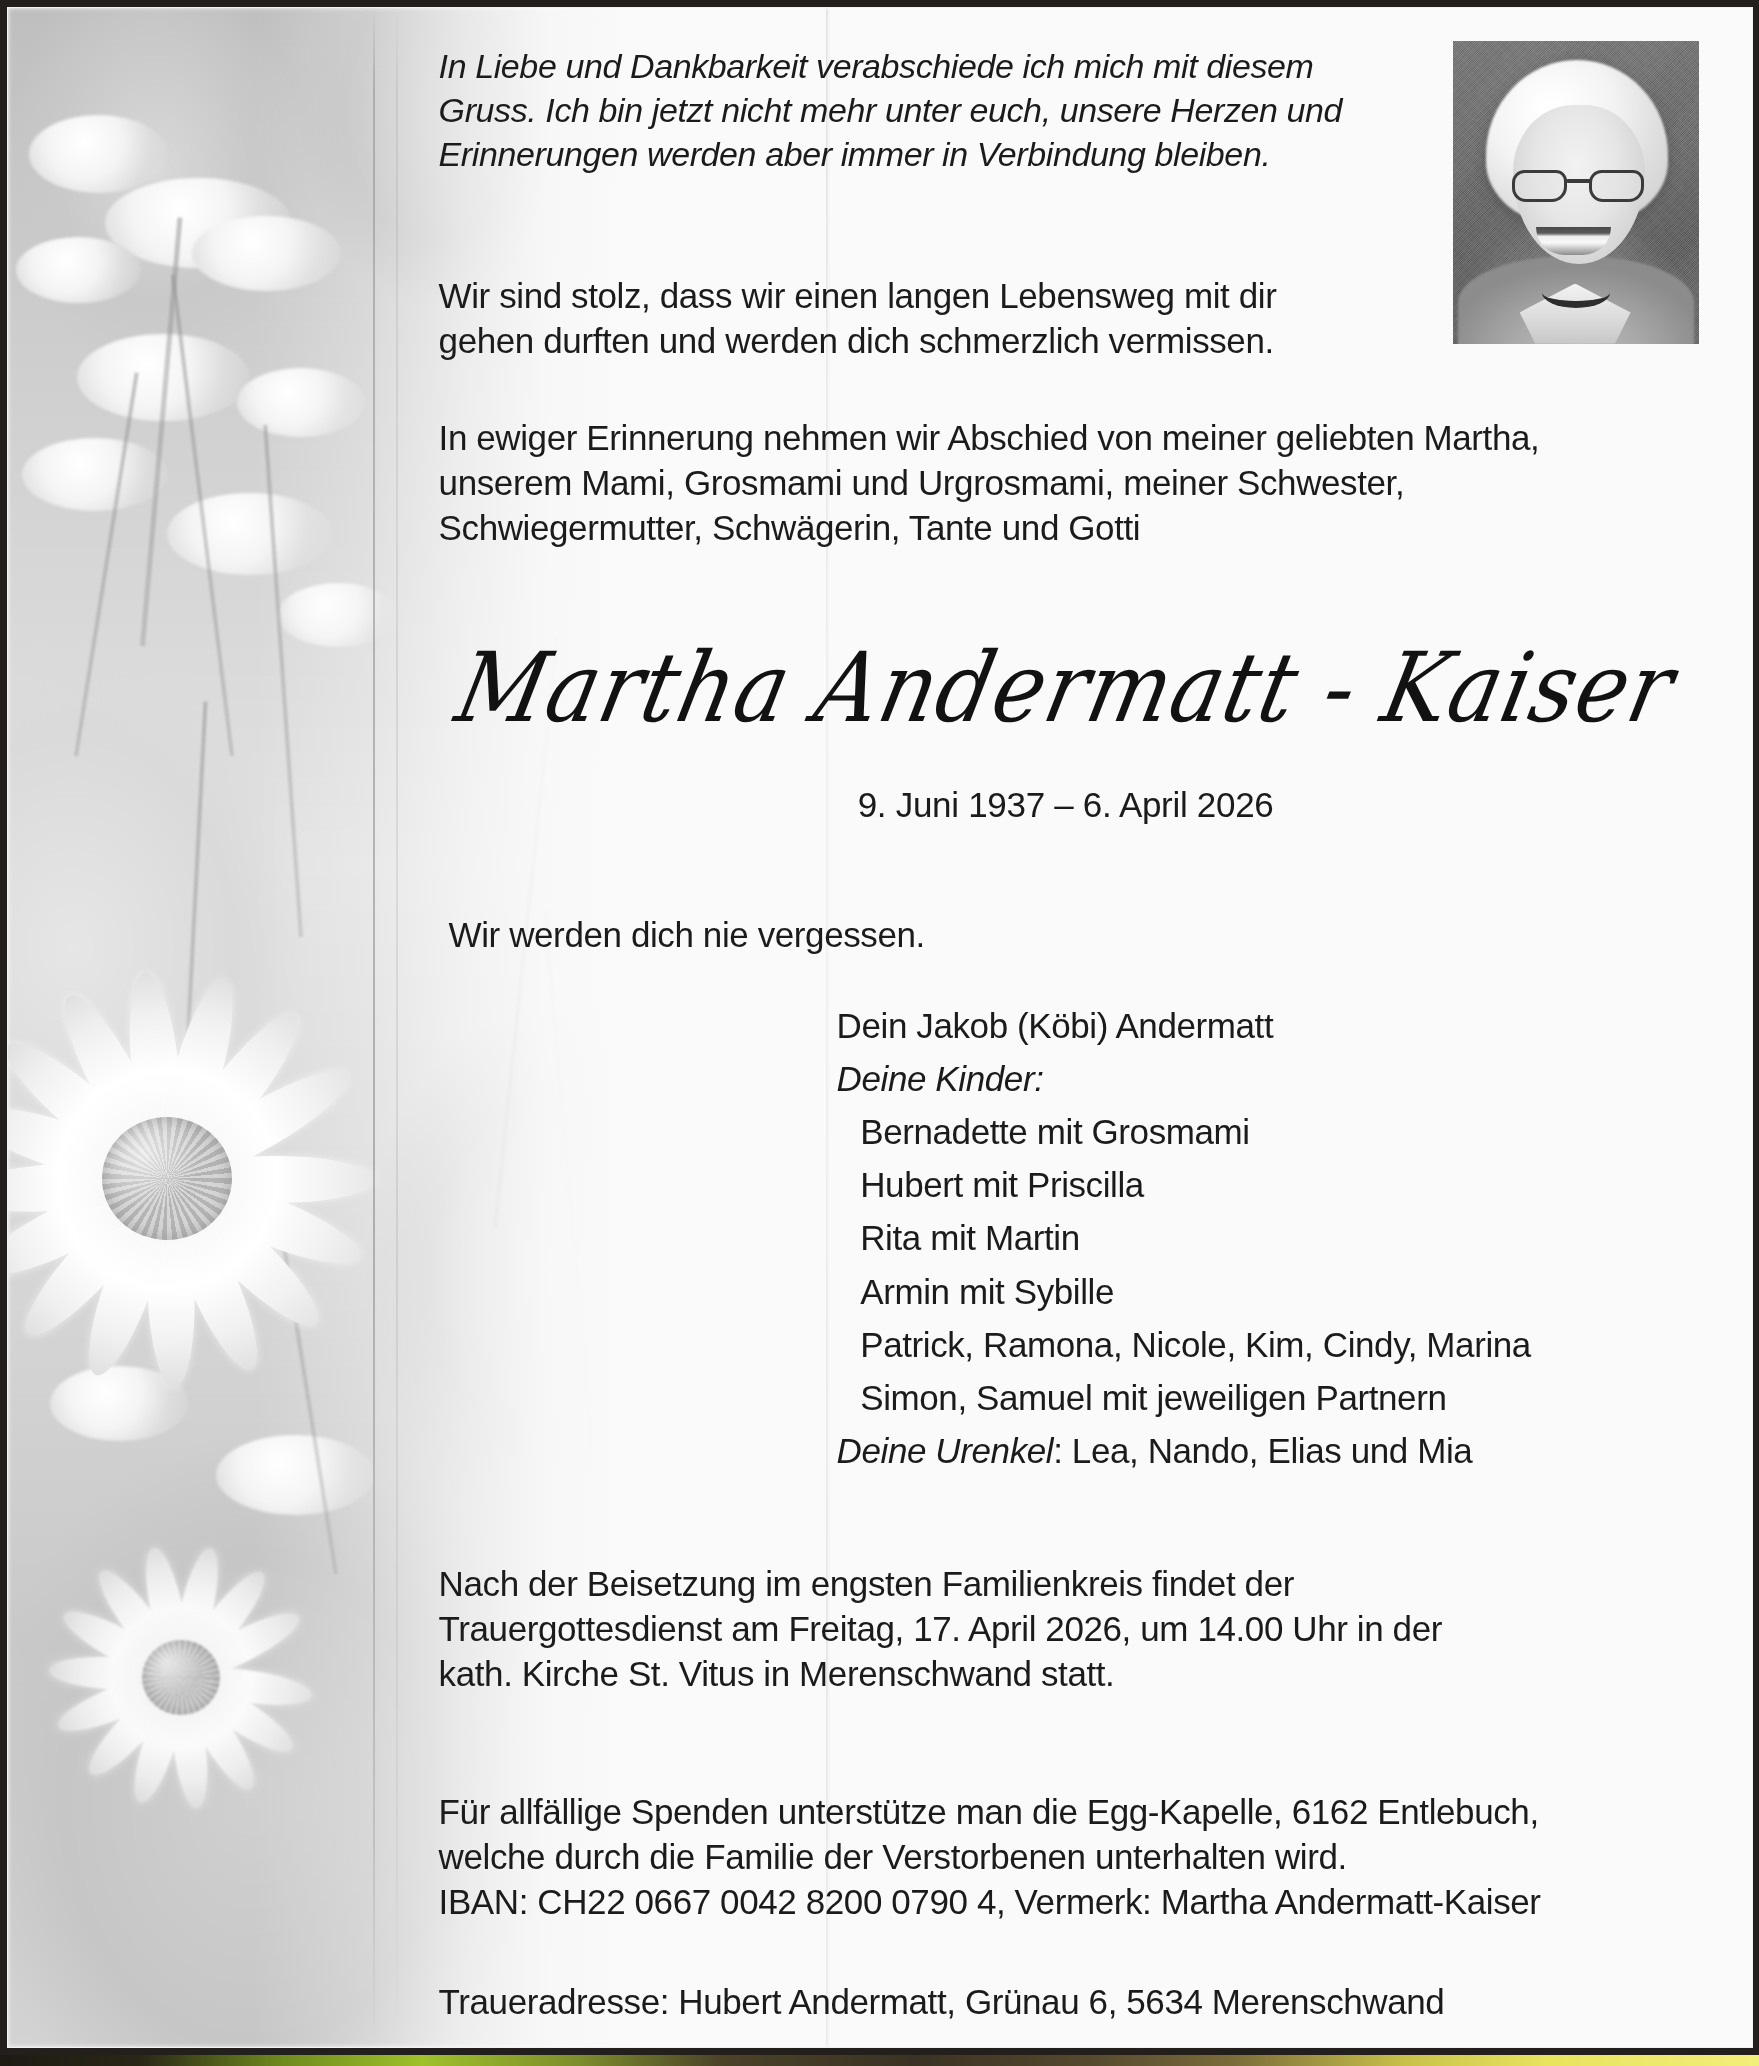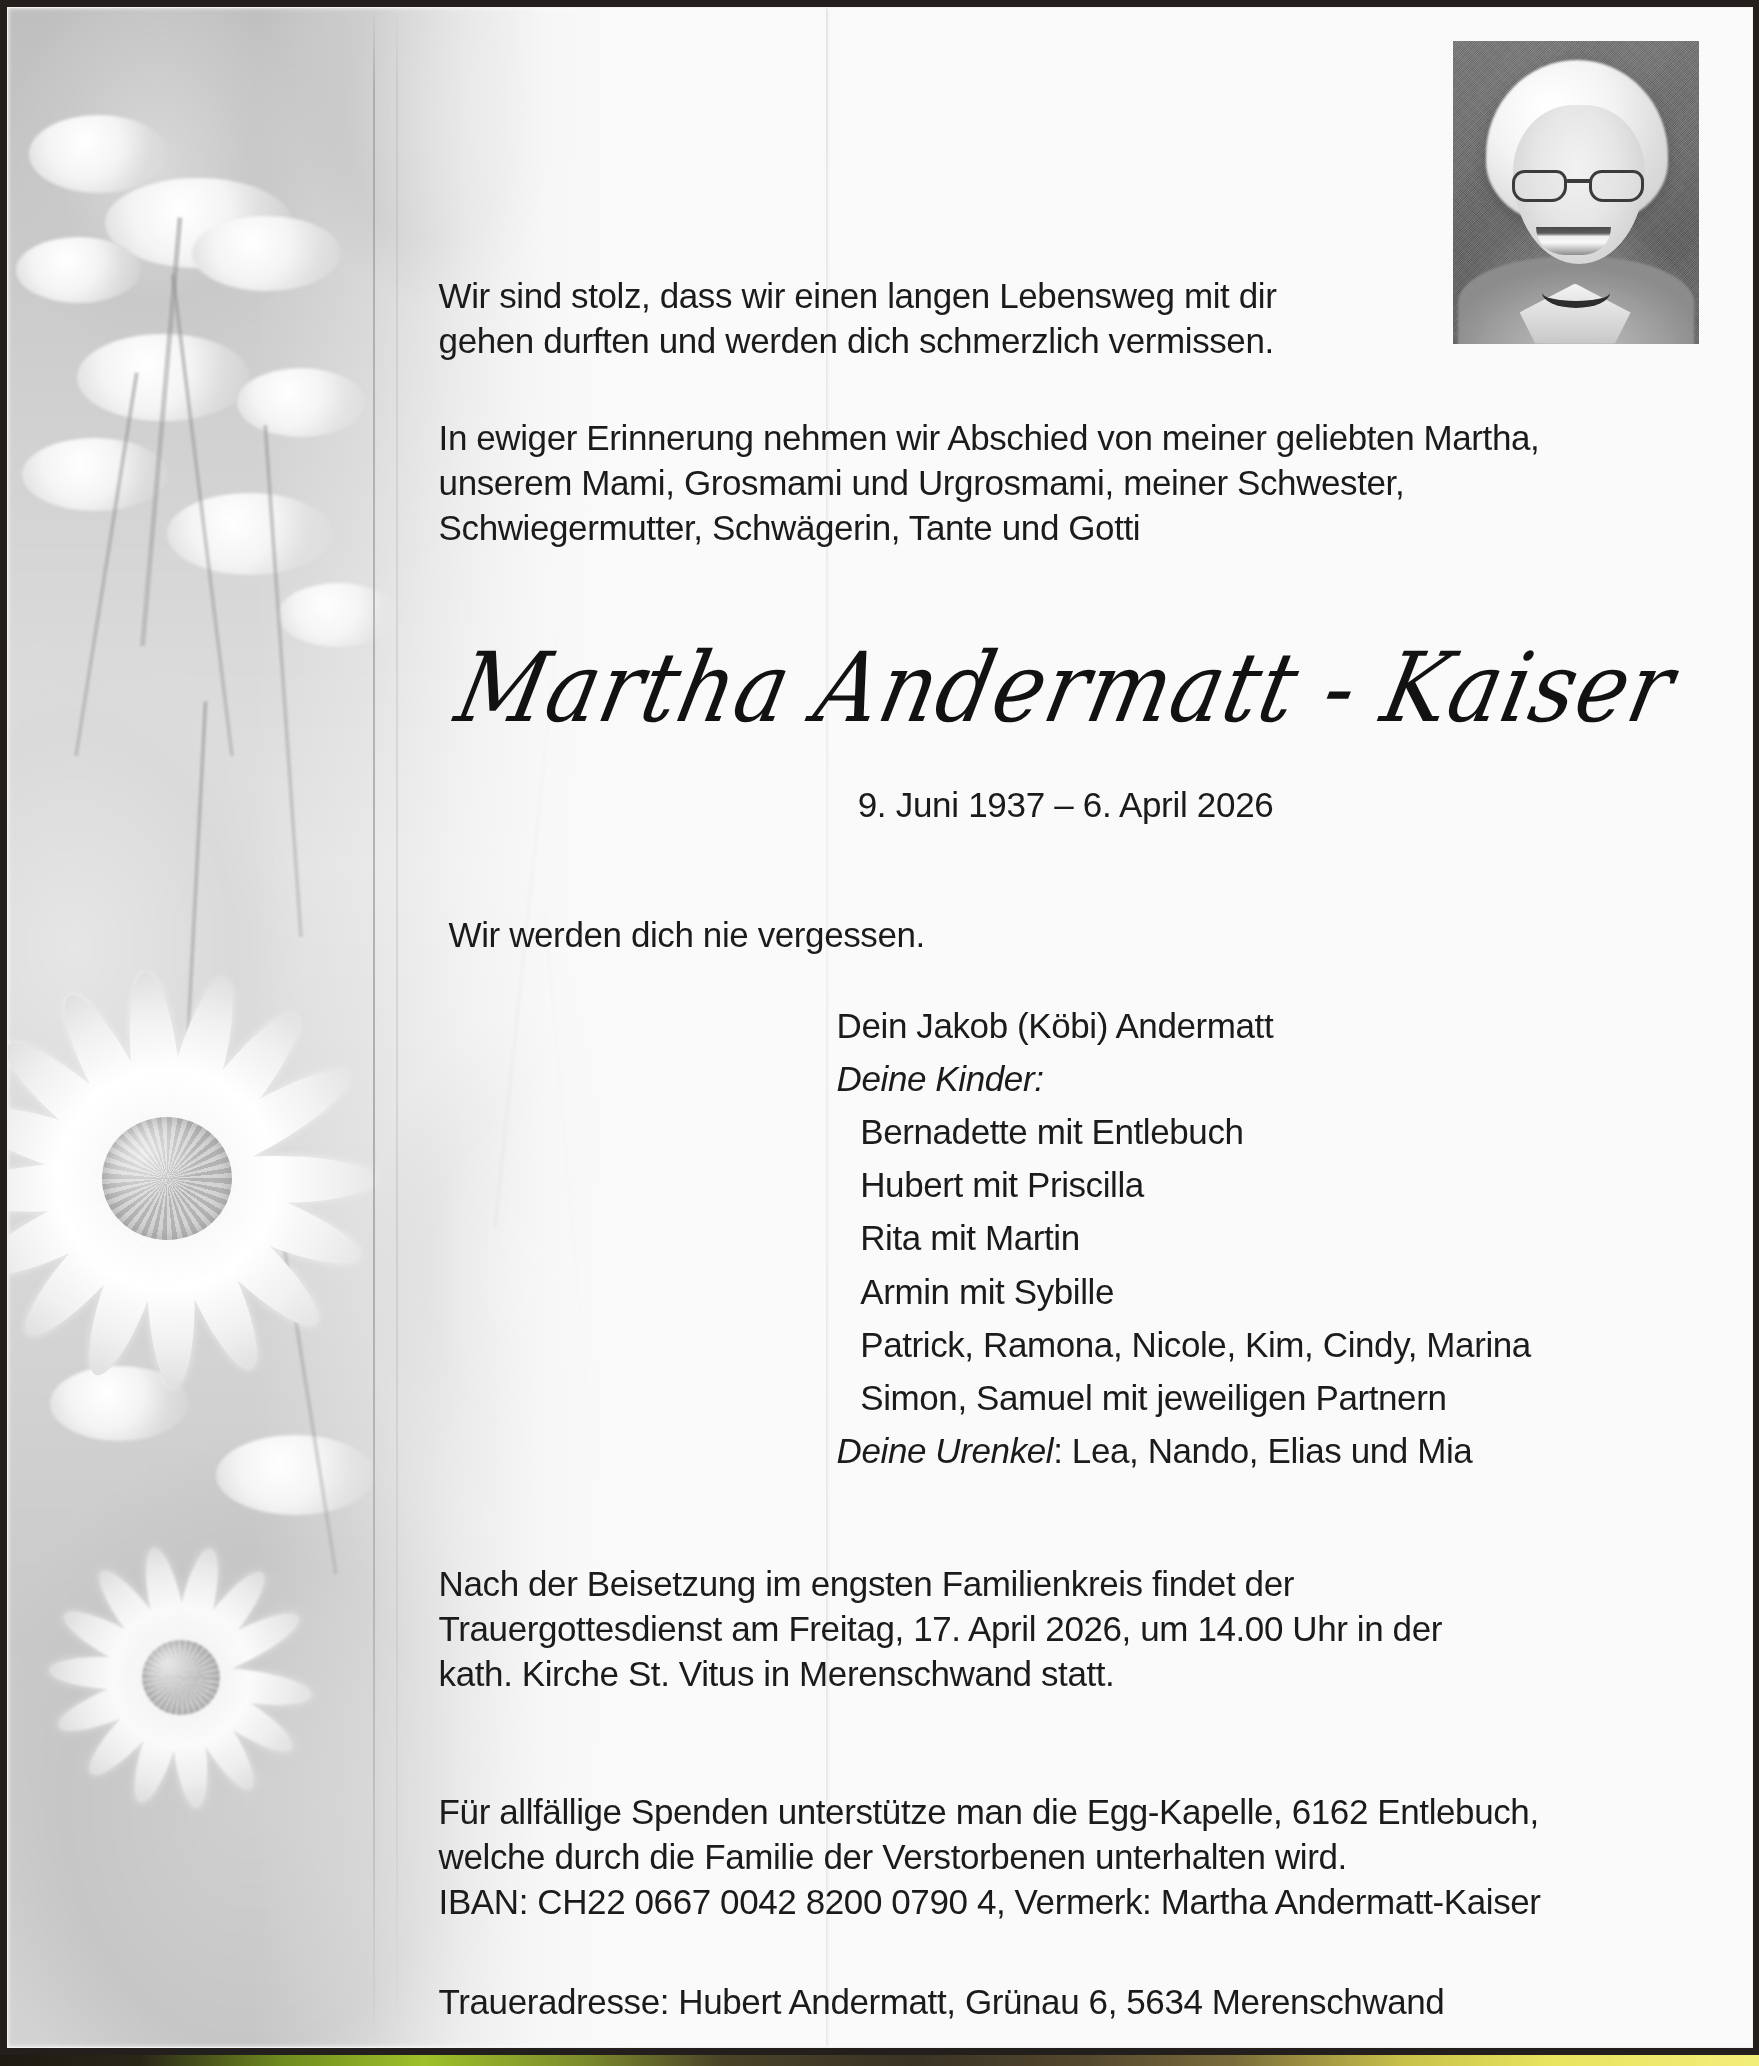--- a/index.html
+++ b/index.html
@@ -450,40 +450,43 @@
       <div class="ph-smile"></div>
       <div class="ph-glasses">
         <div class="ph-lens left"></div>
         <div class="ph-lens right"></div>
         <div class="ph-bridge"></div>
       </div>
     </div>
 
     <div class="content">
 
+      <div class="para lead" id="p-intro">In Liebe und Dankbarkeit verabschiede ich mich mit diesem
+Gruss. Ich bin jetzt nicht mehr unter euch, unsere Herzen und
+Erinnerungen werden aber immer in Verbindung bleiben.</div>
 
       <div class="para" id="p-proud">Wir sind stolz, dass wir einen langen Lebensweg mit dir
 gehen durften und werden dich schmerzlich vermissen.</div>
 
       <div class="para" id="p-farewell">In ewiger Erinnerung nehmen wir Abschied von meiner geliebten Martha,
 unserem Mami, Grosmami und Urgrosmami, meiner Schwester,
 Schwiegermutter, Schwägerin, Tante und Gotti</div>
 
       <div class="name">Martha Andermatt - Kaiser</div>
 
       <div class="dates">9. Juni 1937 – 6. April 2026</div>
 
       <div class="para" id="p-never">Wir werden dich nie vergessen.</div>
 
       <div class="family">
         <div class="line">Dein Jakob (Köbi) Andermatt</div>
 
         <div class="line heading">Deine Kinder:</div>
 
-        <div class="line indent">Bernadette mit Entlebuch</div>
+        <div class="line indent">Bernadette mit Grosmami</div>
         <div class="line indent">Hubert mit Priscilla</div>
         <div class="line indent">Rita mit Martin</div>
         <div class="line indent">Armin mit Sybille</div>
 
 
         <div class="line indent">Patrick, Ramona, Nicole, Kim, Cindy, Marina</div>
         <div class="line indent">Simon, Samuel mit jeweiligen Partnern</div>
 
         <div class="line mixed"><em>Deine Urenkel</em><span>: Lea, Nando, Elias und Mia</span></div>
       </div>

